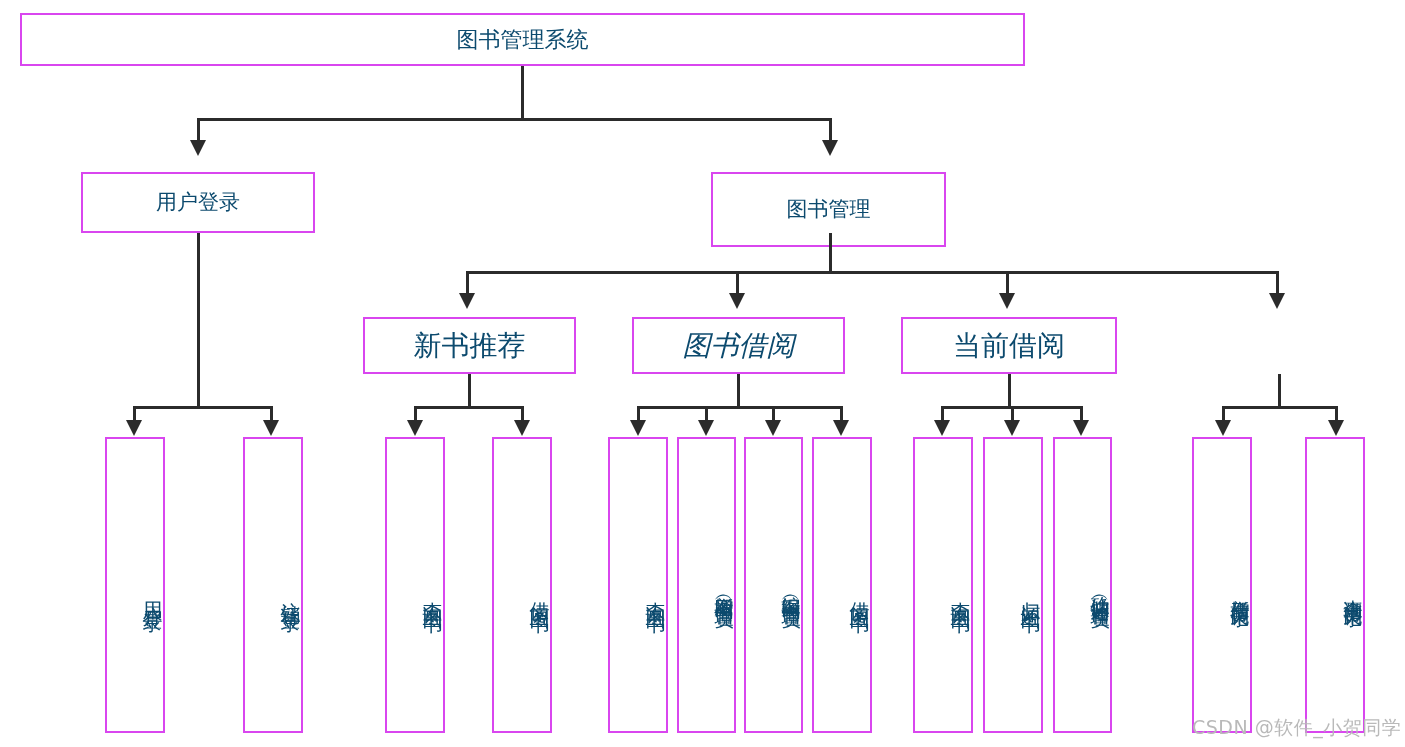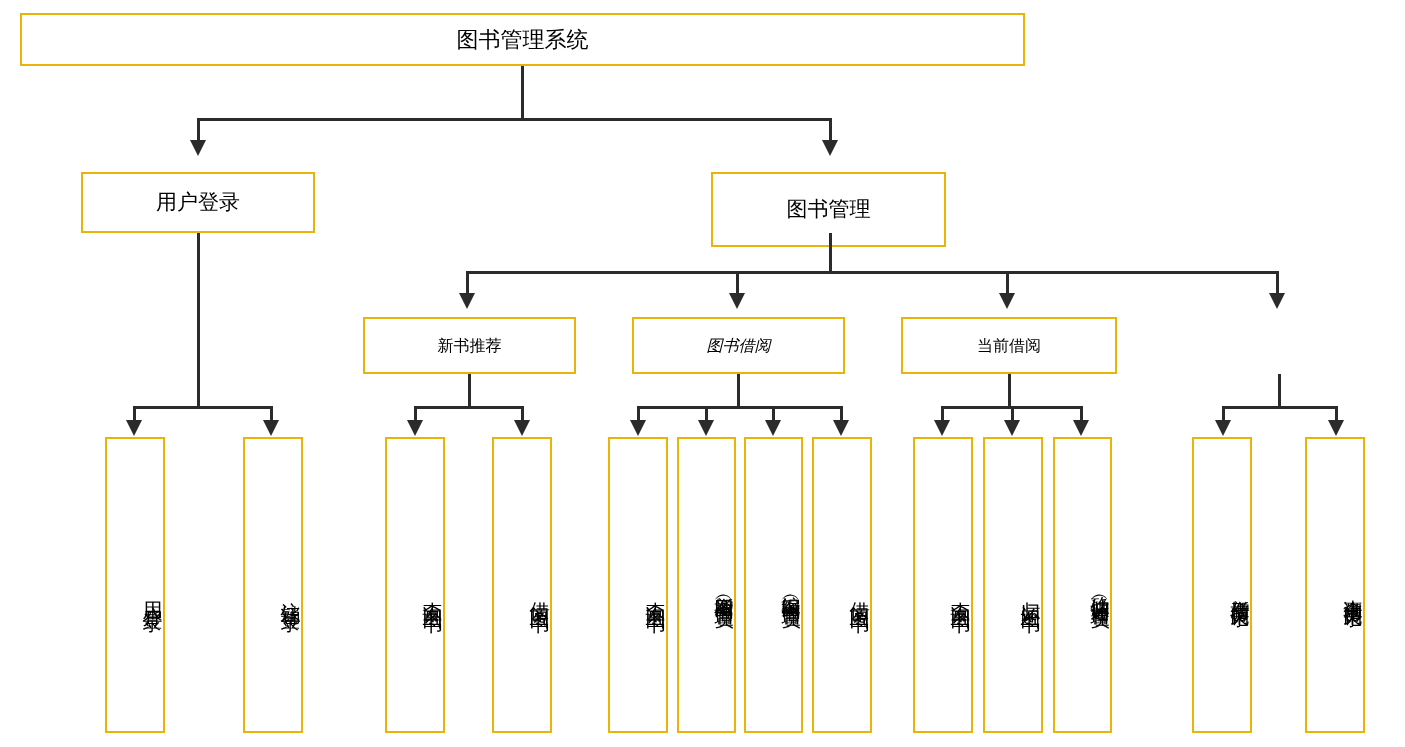--- a/index.html
+++ b/index.html
@@ -14,31 +14,31 @@
     width:1405px;
     height:747px;
     background:#ffffff;
     overflow:hidden;
   }
   
   .node{
     position:absolute;
     box-sizing:border-box;
     background:#ffffff;
-    border:2px solid #eab308;
+    border:2px solid #d946ef;
     display:flex;
     align-items:center;
     justify-content:center;
     text-align:center;
     line-height:1.25;
-    color:#000000;
+    color:#0c4a6e;
   }
   .node.root{ font-size:22px; }
   .node.lvl2{ font-size:21px; }
-  .node.lvl3{ font-size:16px; }
+  .node.lvl3{ font-size:28px; }
   
   .node.leaf{
     font-size:20px;
     writing-mode:vertical-rl;
     text-orientation:upright;
     align-items:flex-start;
     justify-content:center;
     padding-top:18px;
     letter-spacing:4px;
     line-height:1.0;
@@ -160,14 +160,15 @@
   <div class="node leaf tall" style="left:744px;top:437px;width:59px;height:296px;">编辑图书（管理员）</div>
   <div class="node leaf" style="left:812px;top:437px;width:60px;height:296px;">借阅图书</div>
 
   <div class="node leaf" style="left:913px;top:437px;width:60px;height:296px;">查询图书</div>
   <div class="node leaf" style="left:983px;top:437px;width:60px;height:296px;">归还图书</div>
   <div class="node leaf tall" style="left:1053px;top:437px;width:59px;height:296px;">确认归还（管理员）</div>
 
   <div class="node leaf tall" style="left:1192px;top:437px;width:60px;height:296px;">新增借阅记录</div>
   <div class="node leaf tall" style="left:1305px;top:437px;width:60px;height:296px;">查询借阅记录</div>
 
+  <div class="watermark" style="left:1192px;top:715px;">CSDN @软件_小贺同学</div>
 
 </div>
 
 </body></html>

